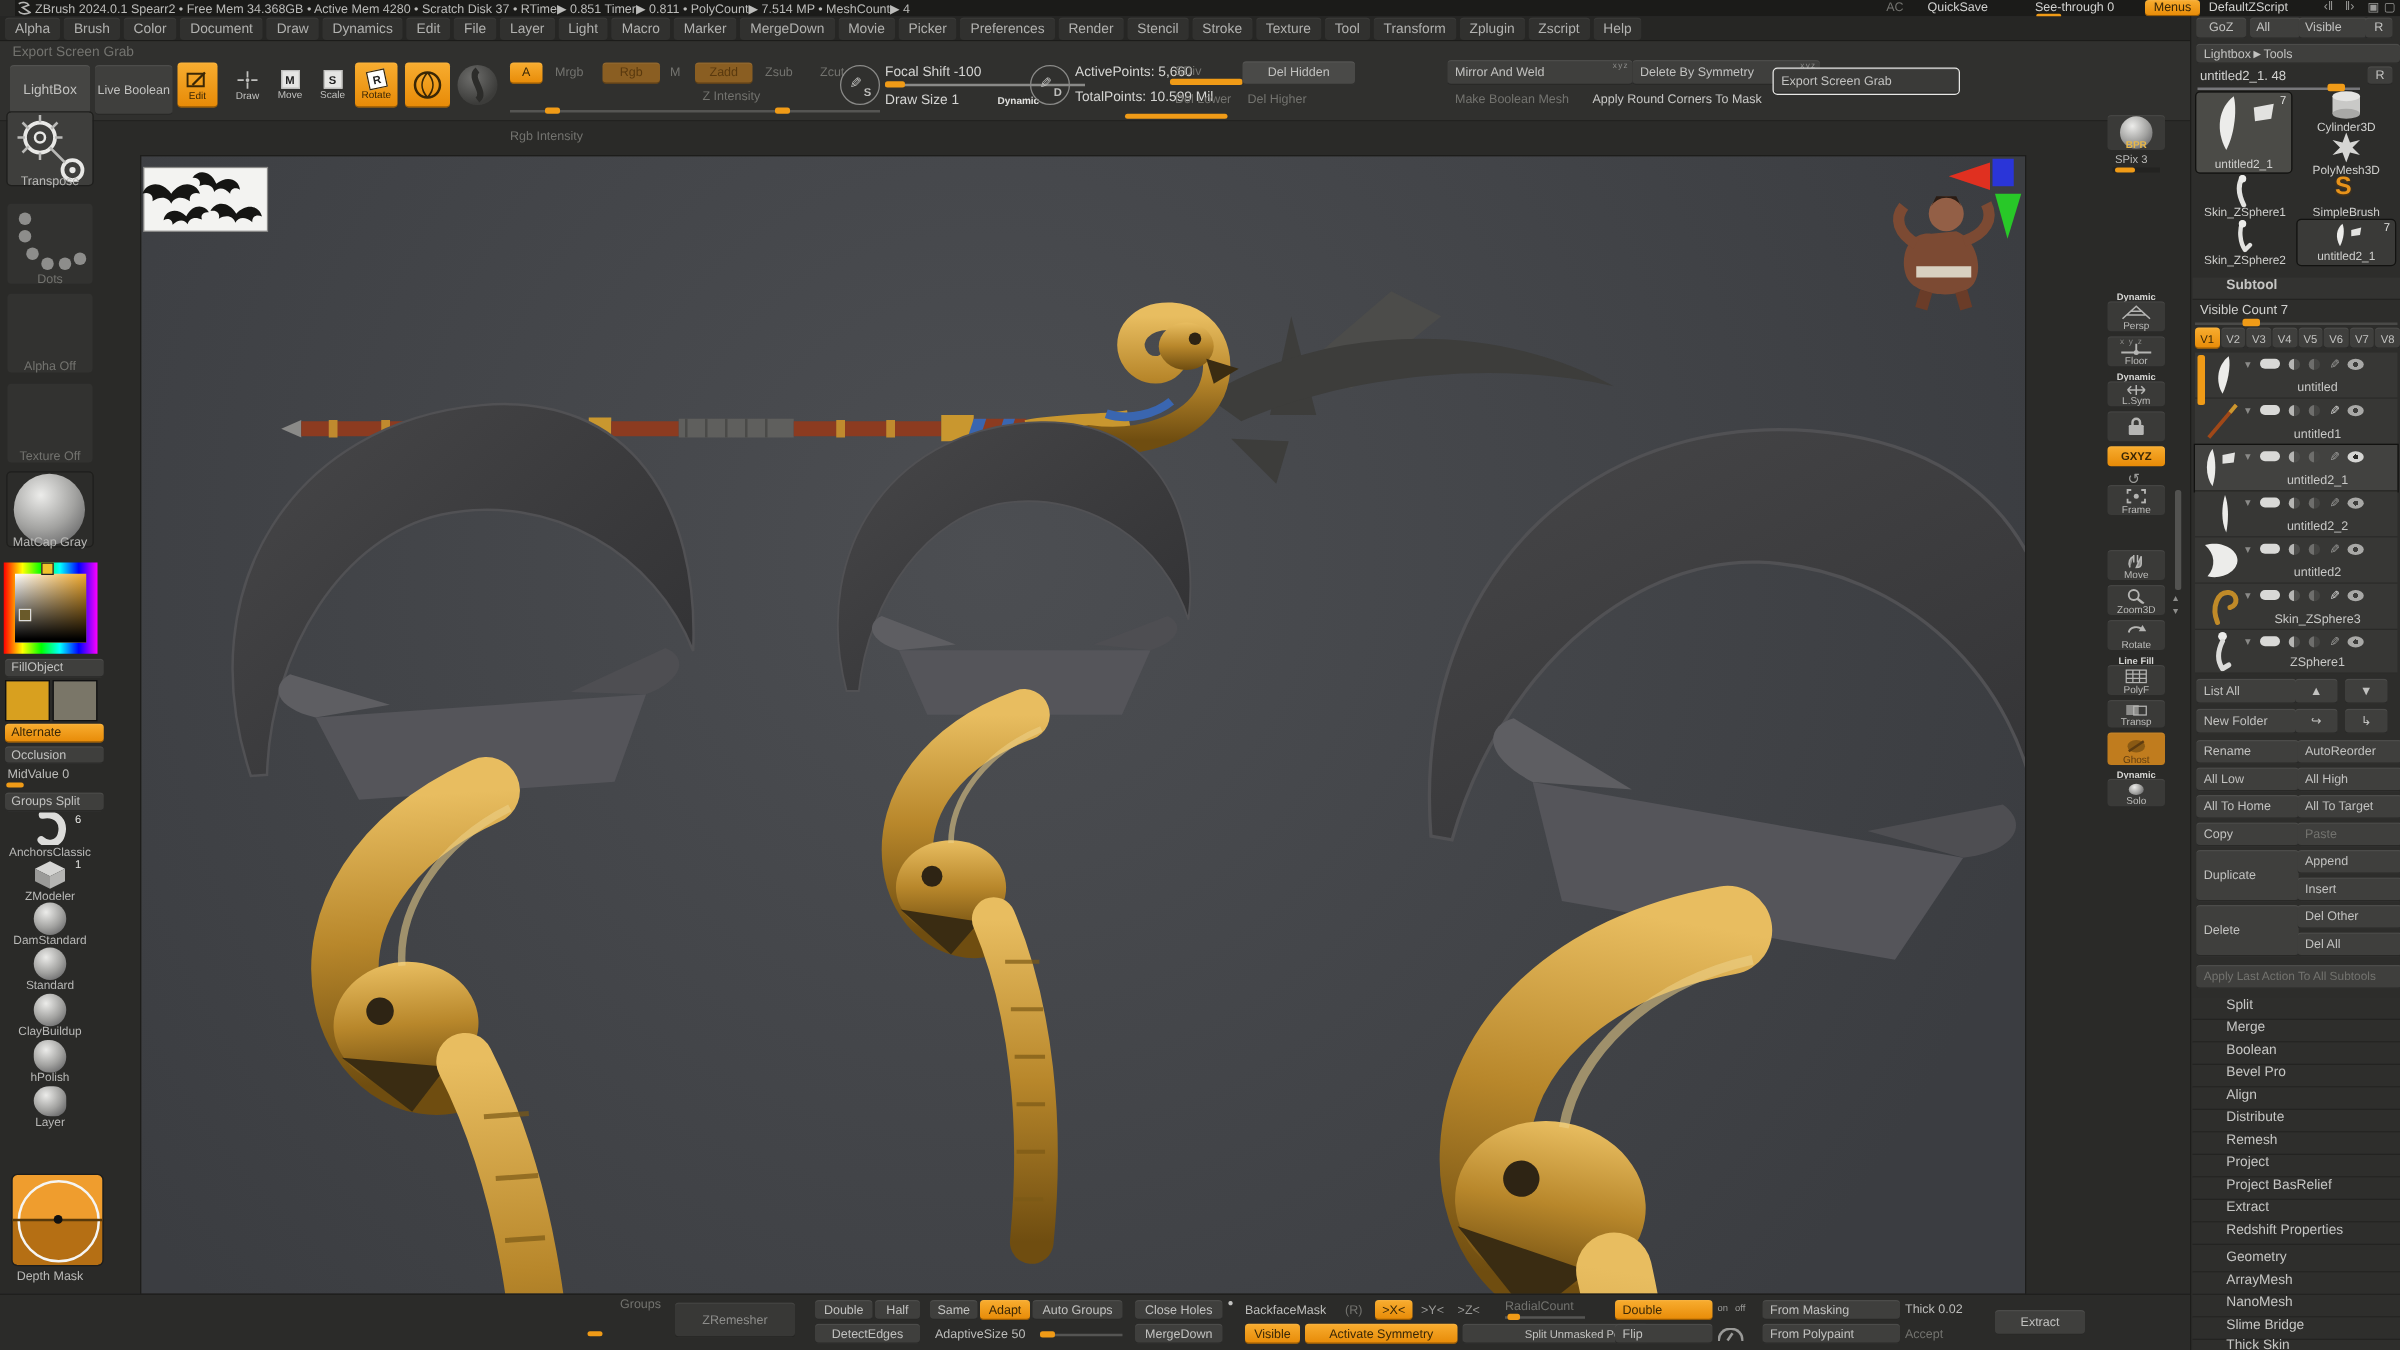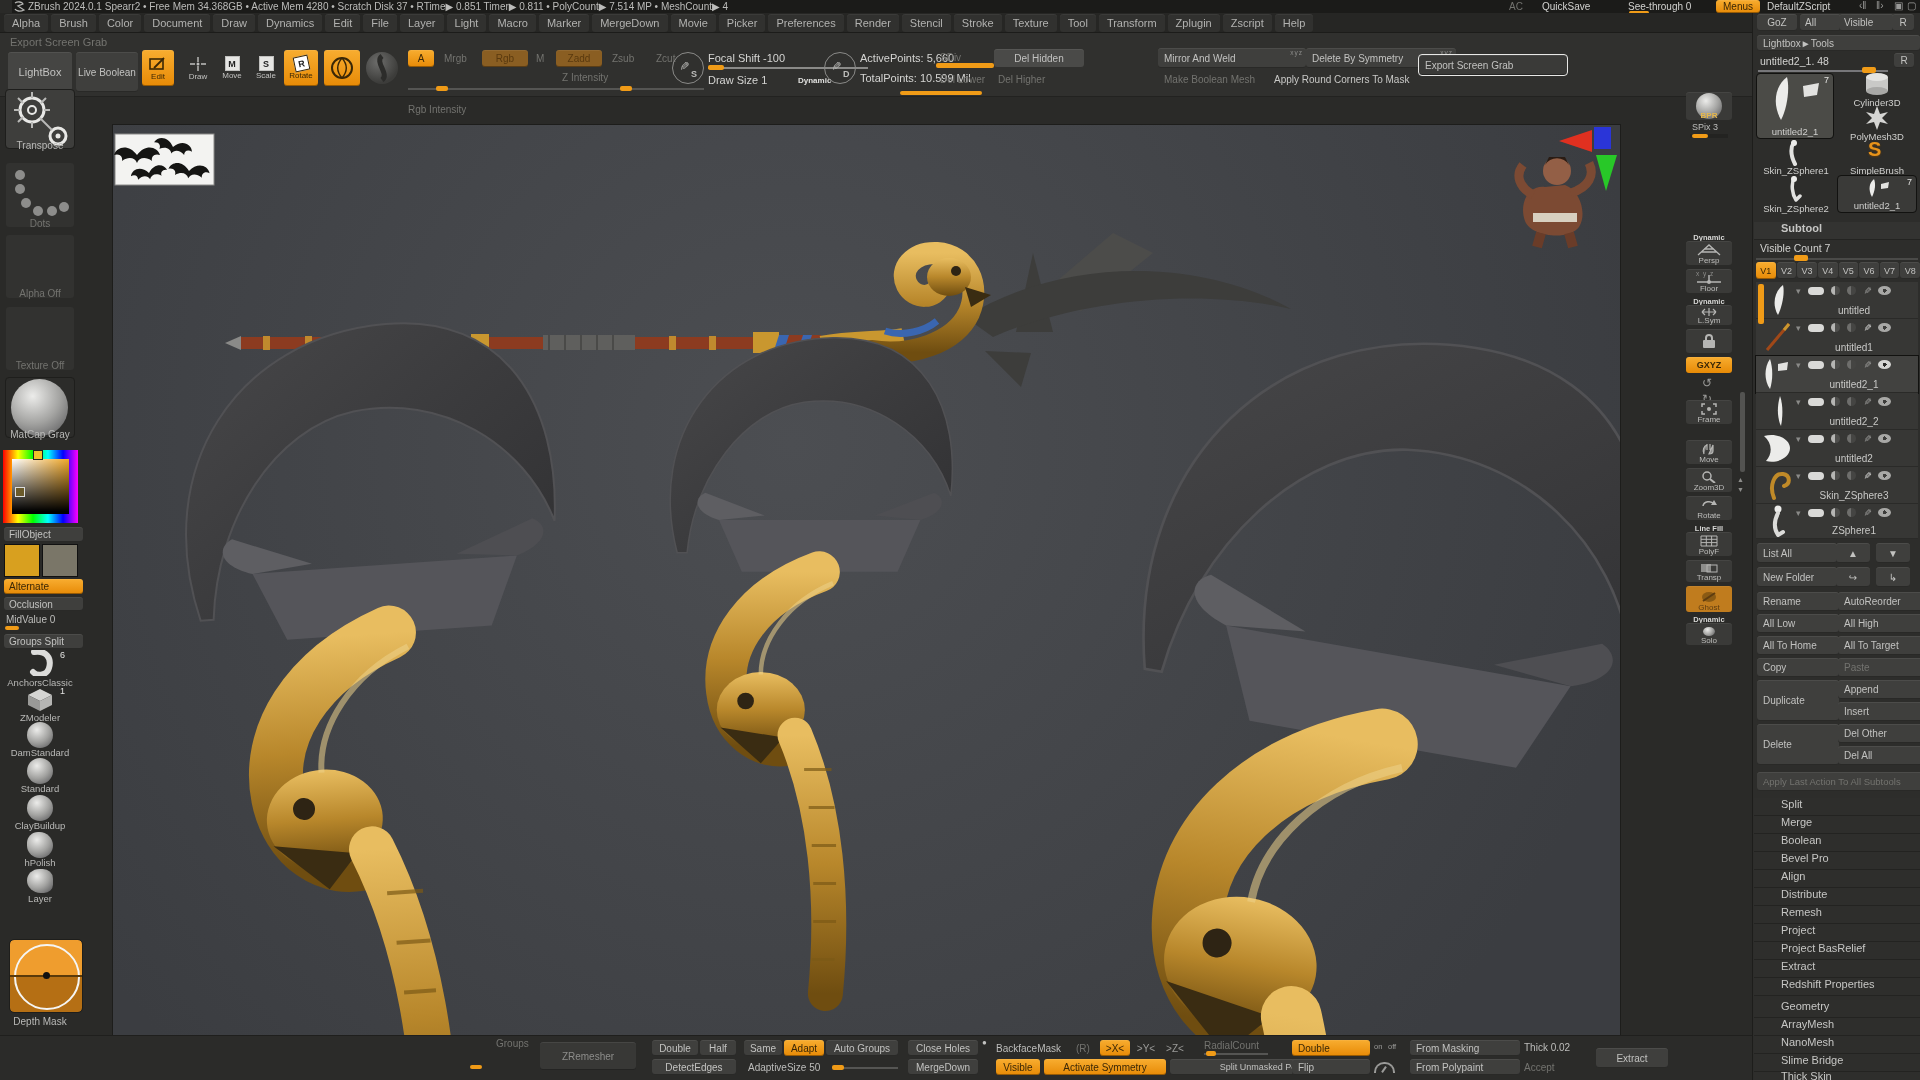--- a/index.html
+++ b/index.html
@@ -407,21 +407,21 @@
         <rect x="3" y="7" width="12" height="8" rx="1" fill="#b5b5b3"></rect>
         <path d="M6,7 V5 a3,3 0 0 1 6,0 V7" fill="none" stroke="#b5b5b3" stroke-width="2"></path>
       </svg>
   </div>
   <div class="minibtn on" style="top:357px;height:16px;justify-content:center;font-size:9px;font-weight:bold;">
     <span>GXYZ</span>
   </div>
   <span class="lb" style="left:1702px;top:376px;font-size:12px;color:#9a9a98;">↺</span>
   <span class="lb" style="left:1702px;top:392px;font-size:12px;color:#9a9a98;">↻</span>
 
-  <div class="minibtn" style="top:400px;height:24px;">
+  <div class="minibtn" style="top:388px;height:24px;">
     <svg width="16" height="12" viewBox="0 0 16 12">
         <path d="M1,4 V1 H4 M12,1 H15 V4 M15,8 V11 H12 M4,11 H1 V8" stroke="#b5b5b3" fill="none" stroke-width="1.5"></path>
         <circle cx="8" cy="6" r="2" fill="#b5b5b3"></circle>
       </svg>
     <span>Frame</span>
   </div>
   <div class="minibtn" style="top:440px;height:24px;">
     <svg width="16" height="12" viewBox="0 0 16 12">
         <path d="M3,11 C1,7 3,3 6,2 M6,1 V7 M9,1 V7 M12,2 V8 C12,10 10,11 8,11 Z" stroke="#b5b5b3" fill="#8d8d8b" stroke-width="1.2"></path>
       </svg>

